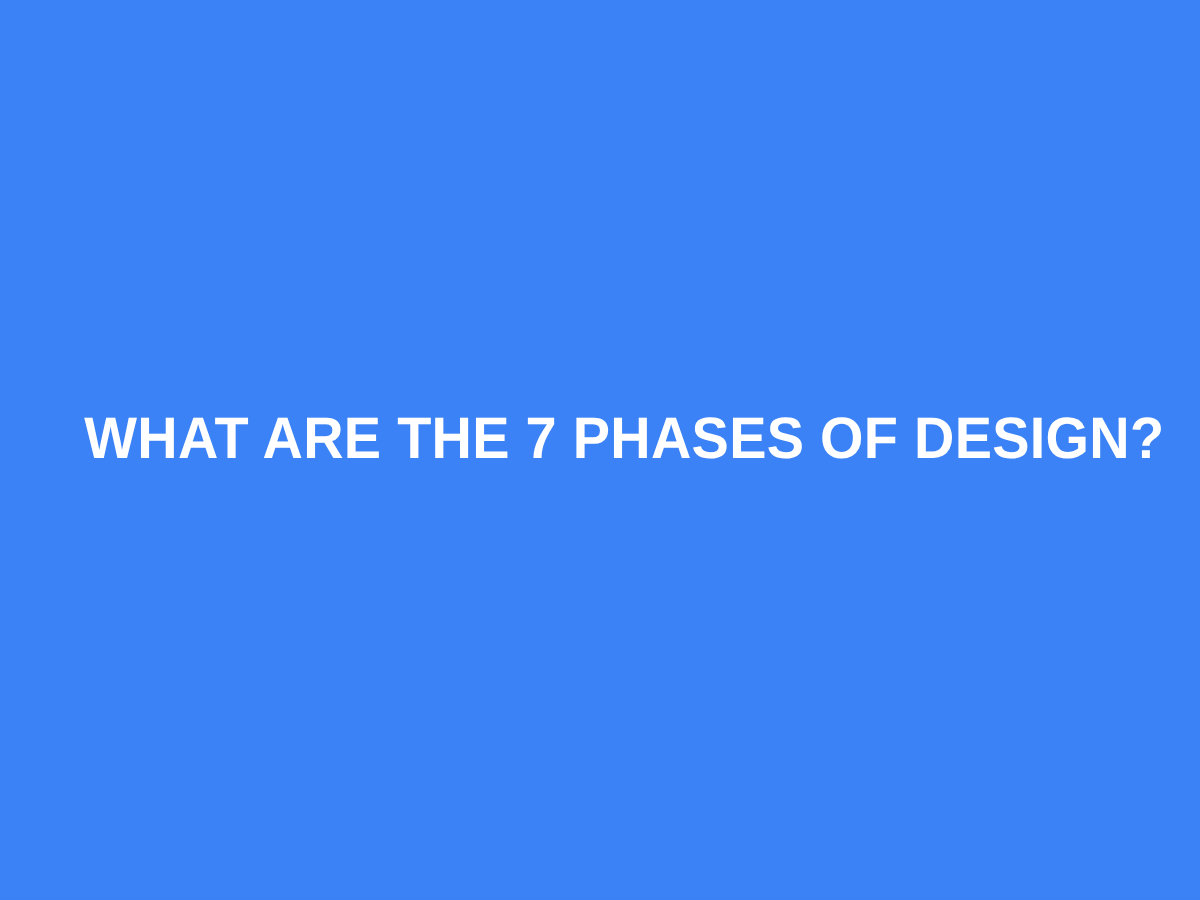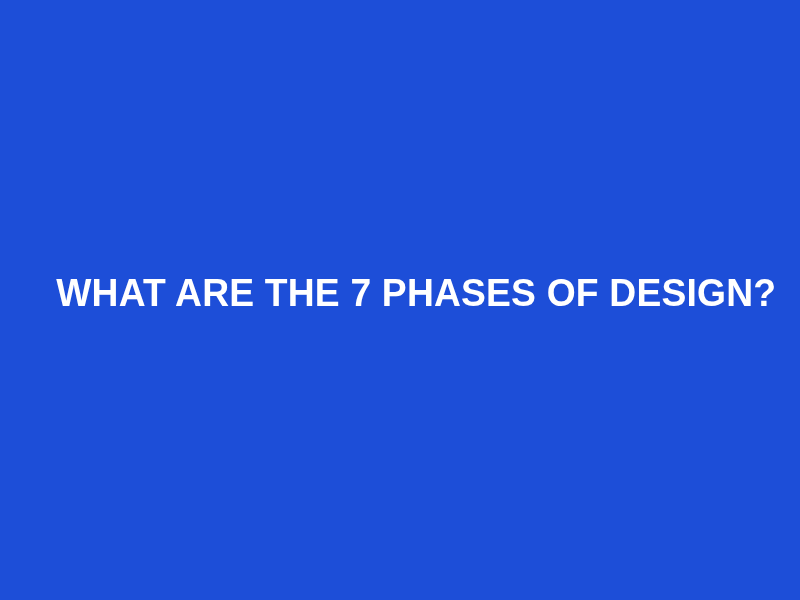--- a/index.html
+++ b/index.html
@@ -49,21 +49,21 @@
     text-transform: uppercase;
     white-space: nowrap;
     transform: scaleX(0.955);
     transform-origin: center center;
     -webkit-font-smoothing: antialiased;
   }
 </style>
 </head>
 <body>
 
-<div id="hero-card" style="background-color: #1d4ed8;">
+<div id="hero-card" style="background-color: #3b82f6;">
 
   <div id="headline-wrap">
 
     <h1 id="headline" style="color: rgb(255, 255, 255); text-transform: uppercase; text-align: center;">What are the 7 Phases of Design?</h1>
 
   </div>
 
 </div>
 
 </body></html>

